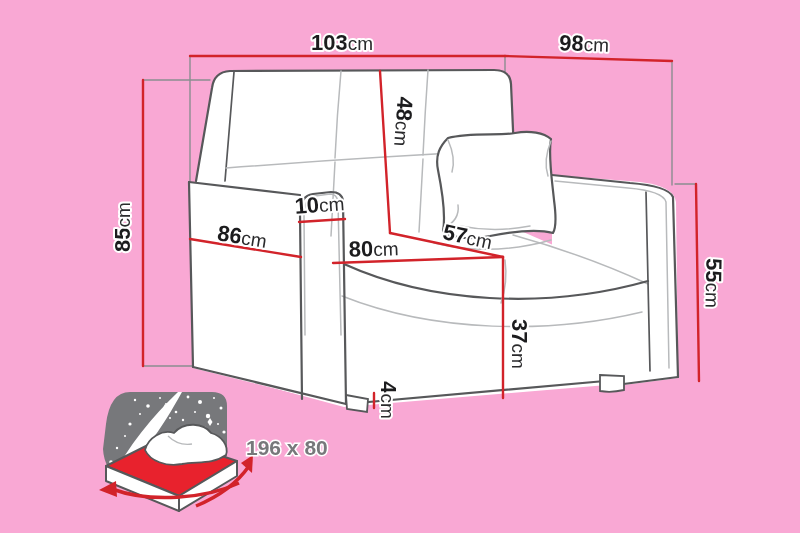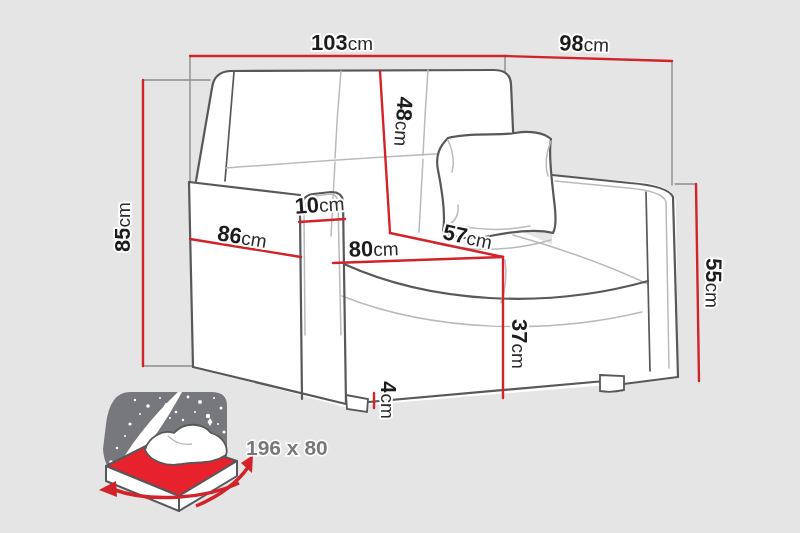--- a/index.html
+++ b/index.html
@@ -1,16 +1,16 @@
 <!DOCTYPE html>
 <html><head>
 <meta charset="utf-8">
 <style>
   html,body{margin:0;padding:0;background:#fff;}
-  .stage{position:relative;width:800px;height:533px;background:#e5e5e5;overflow:hidden;
+  .stage{position:relative;width:800px;height:533px;background:#f9a8d4;overflow:hidden;
          font-family:"Liberation Sans",sans-serif;}
   svg{display:block;}
   .dim-num{font-family:"Liberation Sans",sans-serif;font-weight:bold;font-size:22px;fill:#1c1c1e;}
   .dim-unit{font-family:"Liberation Sans",sans-serif;font-weight:normal;font-size:19px;fill:#2a2a2c;}
   .dim-text{paint-order:stroke;stroke:#ffffff;stroke-width:4px;stroke-linejoin:round;text-anchor:middle;}
   .bed-size-text{font-family:"Liberation Sans",sans-serif;font-weight:bold;font-size:21px;fill:#77787b;
                  paint-order:stroke;stroke:#fff;stroke-width:3px;}
   .outline{fill:none;stroke:#57585a;stroke-width:2.2;stroke-linecap:round;stroke-linejoin:round;}
   .outline-thin{fill:none;stroke:#57585a;stroke-width:1.7;stroke-linecap:round;stroke-linejoin:round;}
   .seam{fill:none;stroke:#b8babc;stroke-width:1.5;stroke-linecap:round;}

